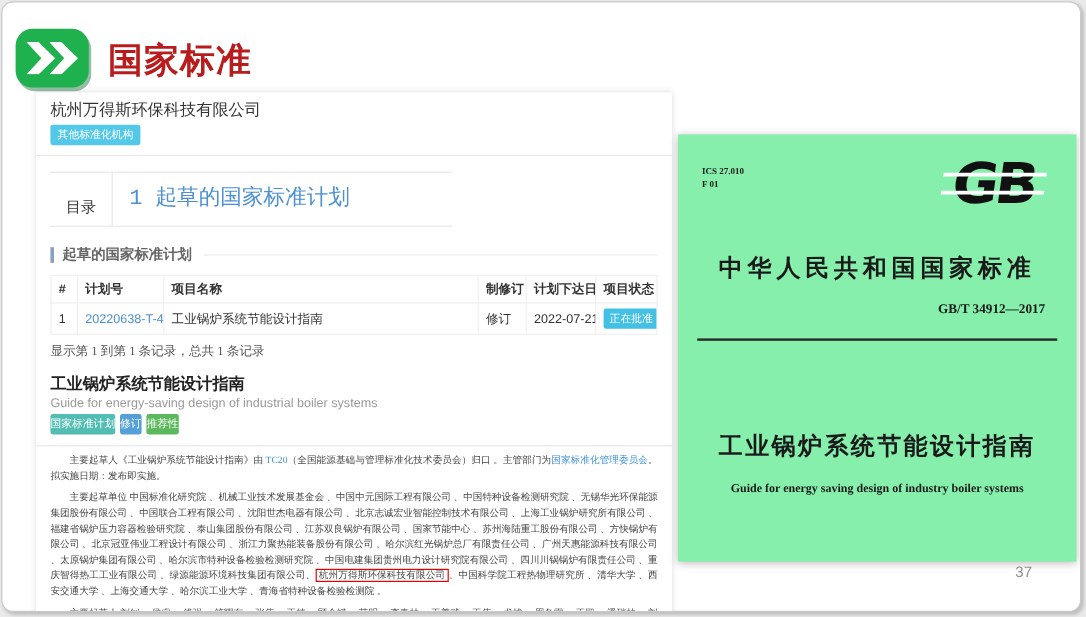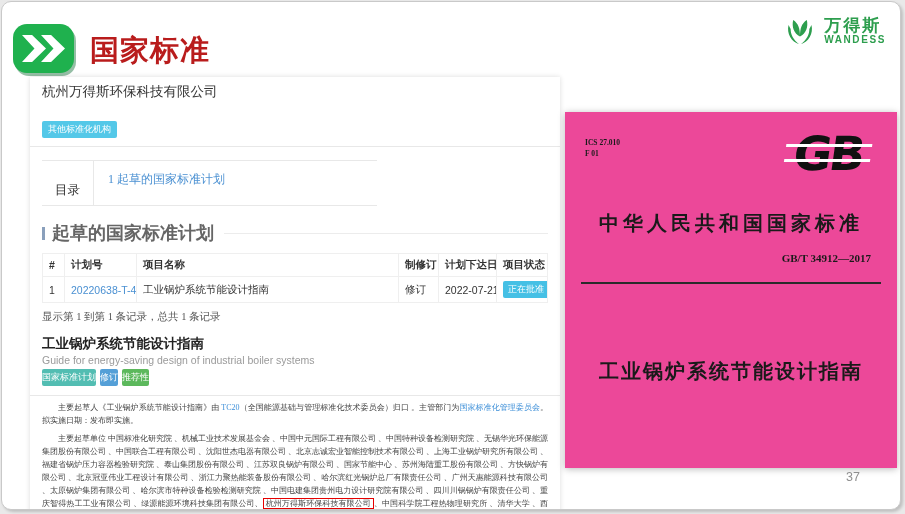--- a/index.html
+++ b/index.html
@@ -27,34 +27,34 @@
   .brand-en { font-size:10px; font-weight:bold; color:#2d9e4e; letter-spacing:1.6px; }
 
   
   .webpage {
     position:absolute; left:28px; top:75px; width:530px;
     background:#fff; box-shadow:0 0 5px rgba(0,0,0,.14);
     padding:6px 12px 8px 12px;
     font-family:"Liberation Serif","DejaVu Serif", serif; color:#333;
   }
   .company { font-size:13.5px; }
-  .org-badge { display:inline-block; margin-top:20px; background:#54c8e8; color:#fff;
+  .org-badge { display:inline-block; margin-top:3px; background:#54c8e8; color:#fff;
     font-size:9px; padding:2px 6px; border-radius:2px; font-family:"Liberation Sans",sans-serif; }
   .wdivider { margin:8px -12px 0 -12px; border-top:1px solid #e8e8e8; }
 
   .toc-box { margin-top:13px; width:335px; height:46px; border-top:1px solid #e8e8e8;
     border-bottom:1px solid #e8e8e8; display:flex; }
   .toc-label-cell { width:52px; border-right:1px solid #e8e8e8; display:flex;
     align-items:flex-end; justify-content:center; padding-bottom:6px; font-size:12.5px; color:#333; }
   .toc-link-cell { flex:1; padding:8px 0 0 14px; }
-  .toc-link { font-size:12px; color:#4a90d2; font-family:Liberation Serif, serif; cursor:pointer; }
+  .toc-link { font-size:18px; color:#4a90d2; font-family:Liberation Mono, monospace; cursor:pointer; }
 
   .section-header { margin-top:15px; display:flex; align-items:center; }
   .section-bar { width:3px; height:13px; background:#8aa0bc; margin-right:7px; }
-  .section-title { font-size:18px; font-weight:bold; color:#666; font-family:"Liberation Sans",sans-serif;text-align:right; }
+  .section-title { font-size:12px; font-weight:bold; color:#666; font-family:"Liberation Sans",sans-serif;text-align:right; }
   .section-line { flex:1; border-top:1px solid #ececec; margin-left:10px; }
 
   table.plans { margin-top:8px; width:505px; border-collapse:collapse; table-layout:fixed;
     font-family:"Liberation Sans",sans-serif; }
   table.plans th, table.plans td { border:1px solid #efefef; padding:4px 6px; font-size:10.5px;
     text-align:left; color:#333; overflow:hidden; white-space:nowrap; }
   table.plans th { font-weight:bold; }
   .plan-link { color:#4a90d2; cursor:pointer; }
   .status-badge { display:inline-block; background:#45c0e5; color:#fff; font-size:9px;
     padding:2px 5px; border-radius:2px; }
@@ -69,21 +69,21 @@
 
   .wdivider2 { margin:9px -12px 0 -12px; border-top:1px solid #e8e8e8; }
 
   .para { margin-top:5px; font-size:8px; line-height:13px; color:#444;
     text-align:justify; text-indent:2em; }
   .blue-link { color:#3d8fd8; cursor:pointer; }
   .red-box { border:1.5px solid #e60000; padding:0 2px; }
 
   
   .cover { position:absolute; left:563px; top:110px; width:332px; height:356px;
-    background:#ec4899; box-shadow:0 1px 7px rgba(0,0,0,.28);
+    background:#86efac; box-shadow:0 1px 7px rgba(0,0,0,.28);
     font-family:"Liberation Serif","DejaVu Serif", serif; color:#1a1a1a; }
   .ics { position:absolute; left:20px; top:26px; font-size:7.5px; font-weight:bold; line-height:1.4; }
   .gb-logo { position:absolute; right:26px; top:16px; width:86px; height:52px;
     font-family:"DejaVu Sans",sans-serif; font-weight:bold; font-size:47px; line-height:52px;
     letter-spacing:-3px; transform:skewX(-8deg); color:#111; text-align:center; }
   .gb-logo::before, .gb-logo::after { content:""; position:absolute; left:0; right:0; height:2.5px; background:#fff; }
   .gb-logo::before { top:16px; } .gb-logo::after { top:31px; }
   .cover-heading { position:absolute; left:0; right:0; top:98px; text-align:center;
     font-size:20px; font-weight:bold; letter-spacing:4px; }
   .cover-no { position:absolute; right:26px; top:140px; font-size:11px; font-weight:bold; }
@@ -99,31 +99,20 @@
 <body>
 
 <div class="slide">
 
   <div class="chevron-badge">
     <div class="chev c1"></div>
     <div class="chev c2"></div>
   </div>
   <div class="page-title">国家标准</div>
 
-  <div class="brand">
-    <svg width="36" height="34" viewBox="0 0 40 40">
-      <path d="M12 7 C18 11 20 17 20 26 C20 17 22 11 28 7 C30 15 27 23 20 26.5 C13 23 10 15 12 7 Z" fill="#2d9e4e"></path>
-      <path d="M6.5 13 C4 23 10 33 19 35.5 C12 30 9 24 9 17.5 Z" fill="#2d9e4e"></path>
-      <path d="M33.5 13 C36 23 30 33 21 35.5 C28 30 31 24 31 17.5 Z" fill="#2d9e4e"></path>
-    </svg>
-    <div class="brand-text">
-      <span class="brand-cn">万得斯</span>
-      <span class="brand-en">WANDESS</span>
-    </div>
-  </div>
 
   <div class="webpage">
     <div class="company">杭州万得斯环保科技有限公司</div>
     <span class="org-badge">其他标准化机构</span>
     <div class="wdivider"></div>
 
     <div class="toc-box">
       <div class="toc-label-cell">目录</div>
       <div class="toc-link-cell">
         <span class="toc-link">1 起草的国家标准计划</span>
@@ -187,16 +176,17 @@
   <div class="cover">
     <div class="ics">
       <div>ICS 27.010</div>
       <div>F 01</div>
     </div>
     <div class="gb-logo">GB</div>
     <div class="cover-heading">中华人民共和国国家标准</div>
     <div class="cover-no">GB/T 34912—2017</div>
     <div class="cover-rule"></div>
     <div class="cover-title">工业锅炉系统节能设计指南</div>
+    <div class="cover-title-en">Guide for energy saving design of industry boiler systems</div>
   </div>
 
   <div class="page-number">37</div>
 </div>
 
 </body></html>

